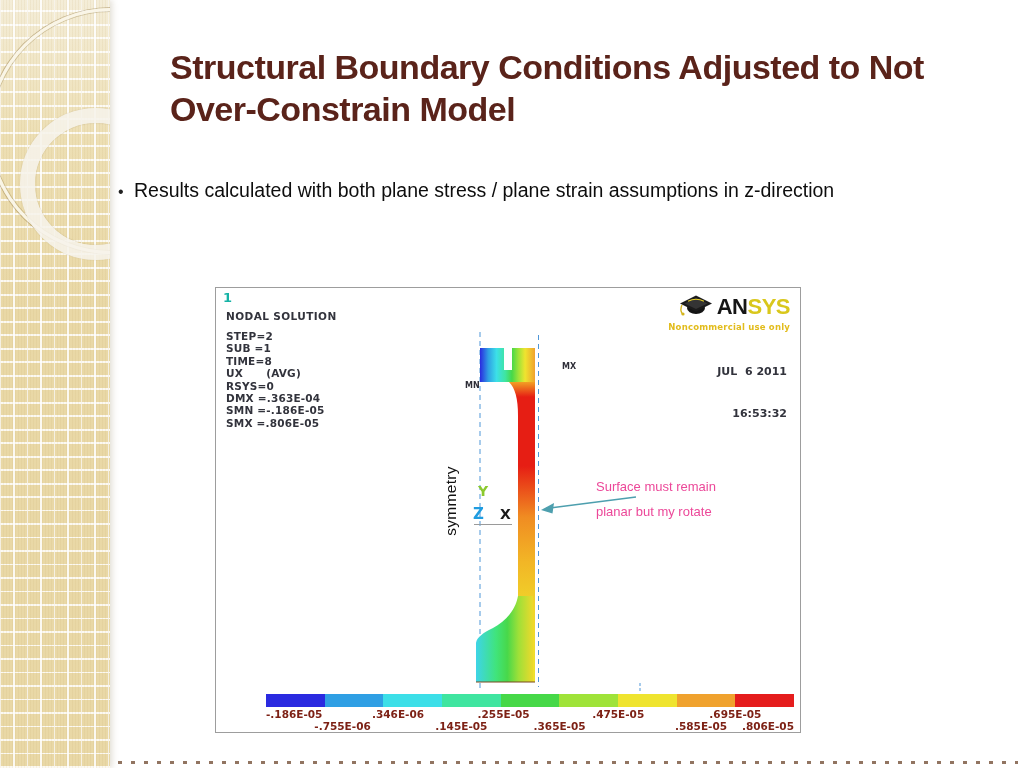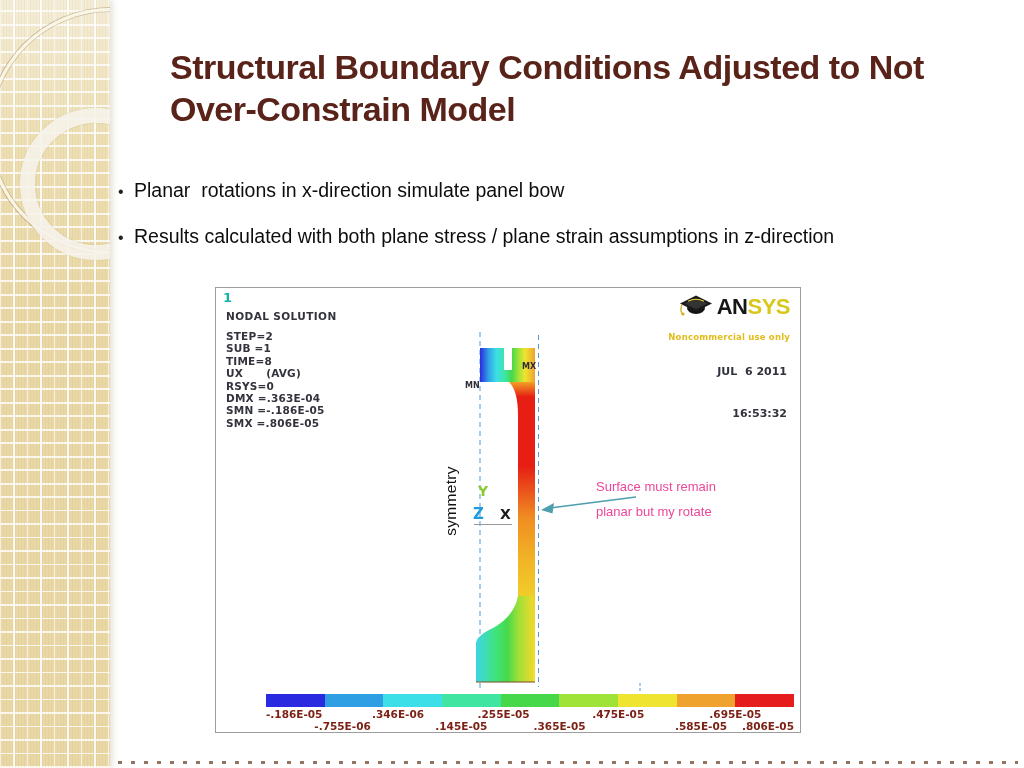--- a/index.html
+++ b/index.html
@@ -37,28 +37,28 @@
   .stats-header{position:absolute;left:10px;top:22px;font-weight:bold;font-size:10.5px;
     letter-spacing:.4px;color:#32333c;}
   .stats-lines{position:absolute;left:10px;top:42px;font-weight:bold;font-size:10.5px;
     line-height:12.4px;letter-spacing:.2px;color:#32333c;white-space:pre;}
 
   .logo{position:absolute;right:10px;top:4px;text-align:right;}
   .logo-row{display:flex;align-items:center;justify-content:flex-end;gap:3px;}
   .brand{font-family:"Liberation Sans",sans-serif;font-weight:800;font-size:22px;letter-spacing:-.5px;line-height:22px;}
   .brand .an{color:#161616;}
   .brand .sys{color:#d9c71c;}
-  .license{font-weight:bold;font-size:8.5px;color:#e2bc1c;margin-top:10px;letter-spacing:.2px;}
+  .license{font-weight:bold;font-size:8.5px;color:#e2bc1c;margin-top:0px;letter-spacing:.2px;}
   .timestamp{position:absolute;right:13px;top:49px;text-align:right;font-weight:bold;
     font-size:11px;line-height:14px;color:#32333c;white-space:pre;}
 
   .contour{position:absolute;left:0;top:0;width:584px;height:444px;}
 
   .mn-label{position:absolute;left:249px;top:45px;font-weight:bold;font-size:8px;color:#2e2e38;margin-top:48px;}
-  .mx-label{position:absolute;left:306px;top:74px;font-weight:bold;font-size:8px;color:#2e2e38;}
+  .mx-label{position:absolute;left:306px;top:74px;font-weight:bold;font-size:8px;color:#2e2e38;padding-left:40px;}
 
   .symmetry{position:absolute;left:180px;top:204px;width:110px;text-align:center;
     transform:rotate(-90deg);font-family:"Liberation Sans",sans-serif;
     font-size:15.5px;color:#111;letter-spacing:.3px;}
 
   .triad-y{position:absolute;left:262px;top:195px;font-weight:bold;font-size:14px;color:#8bc92e;}
   .triad-z{position:absolute;left:257px;top:217px;font-weight:bold;font-size:15px;color:#1f9ce0;}
   .triad-x{position:absolute;left:284px;top:218px;font-weight:bold;font-size:14px;color:#1a1a1a;}
   .triad-line{position:absolute;left:258px;top:236px;width:38px;height:1px;background:#9a9a9a;}
 
@@ -75,21 +75,20 @@
 <body>
 
 <div class="sidebar">
   <div class="ring-thin"></div>
   <div class="ring-thick"></div>
 </div>
 <div class="bottom-dots"></div>
 
 <h1 class="title">Structural Boundary Conditions Adjusted to Not Over-Constrain Model</h1>
 <ul class="bullets">
-    <li>Planar  rotations in x-direction simulate panel bow</li>
     <li>Results calculated with both plane stress / plane strain assumptions in z-direction</li>
   </ul>
 
 <div class="figure">
 
   <div class="plot-id">1</div>
 
   <div class="stats-header">NODAL SOLUTION</div>
   <div class="stats-lines"><div>STEP=2</div><div>SUB =1</div><div>TIME=8</div><div>UX      (AVG)</div><div>RSYS=0</div><div>DMX =.363E-04</div><div>SMN =-.186E-05</div><div>SMX =.806E-05</div></div>
 

